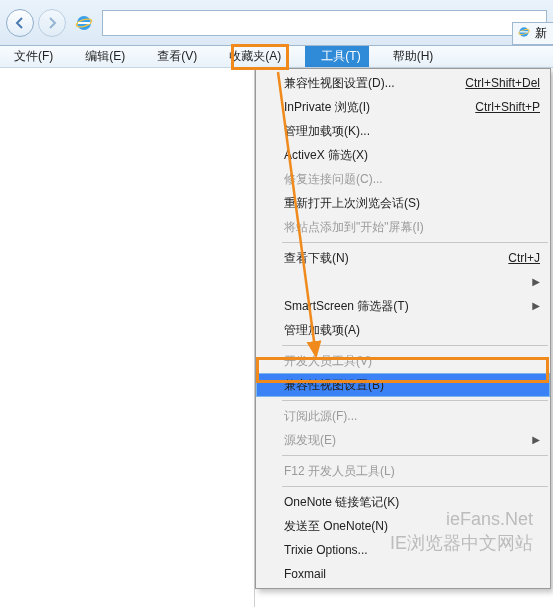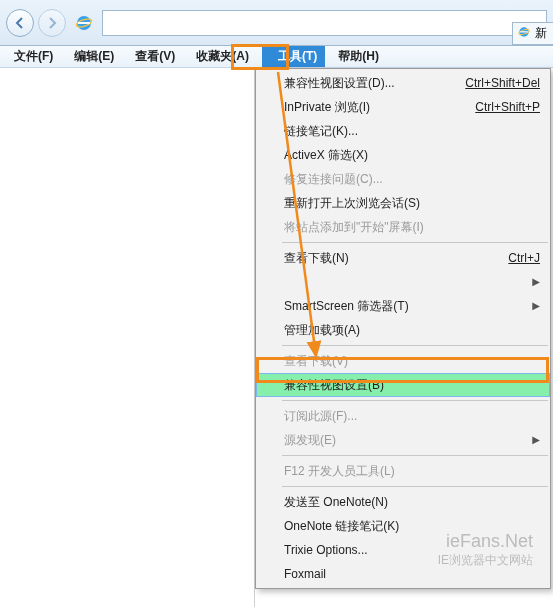--- a/index.html
+++ b/index.html
@@ -55,23 +55,22 @@
     padding: 2px 6px 2px 4px;
     font-size: 12px;
   }
   .menubar {
     height: 22px;
     background: linear-gradient(#f7fbfe,#e9f2fa);
     border-bottom: 1px solid #c7d7e6;
     display: flex;
     align-items: center;
     padding-left: 6px;
-    gap: 5px;
-    font-size: 12px;
-    font-weight: bold;
+    gap: 16px;
+    font-size: 12px;
   }
   .menu-item {
     padding: 2px 8px;
     color: #222;
     cursor: default;
   }
   .menu-item.active {
     background: #2f8ad8;
     color: #fff;
     padding-left: 16px;
@@ -101,21 +100,21 @@
     line-height: 16px;
   }
   .dd-item.disabled { color: #9a9a9a; text-align: center; }
   .dd-item .shortcut {
     margin-left: auto;
     padding-left: 20px;
     color: inherit;
     text-decoration: underline;
   }
   .dd-item.highlight {
-    background: #86efac;
+    background: #3b82f6;
     border: 1px solid #7bb6ec;
     padding: 3px 9px 3px 27px;
   }
   .dd-item .arrow {
     margin-left: auto;
     font-size: 10px;
     color: #555;
   }
   .dd-sep {
     height: 1px;
@@ -126,28 +125,28 @@
     position: absolute;
     left: 0; top: 68px;
     width: 255px;
     height: 539px;
     background: #fff;
     border-right: 1px solid #d0d0d0;
   }
   .watermark {
     position: absolute;
     right: 20px;
-    bottom: 38px;
+    bottom: 52px;
     color: #bcbcbc;
     text-align: right;
     font-size: 18px;
     line-height: 1.3;
     pointer-events: none;
   }
-  .watermark .sub { font-size: 12px; }
+  .watermark .sub { font-size: 18px; }
   svg.arrow-line {
     position: absolute;
     left: 0; top: 0;
     width: 553px; height: 607px;
     pointer-events: none;
   }
 </style>
 </head>
 <body>
 
@@ -197,21 +196,21 @@
 <div class="dropdown" id="dropdown">
     <div class="dd-item">
       <span>兼容性视图设置(D)...</span>
       <span class="shortcut">Ctrl+Shift+Del</span>
     </div>
     <div class="dd-item">
       <span>InPrivate 浏览(I)</span>
       <span class="shortcut">Ctrl+Shift+P</span>
     </div>
     <div class="dd-item">
-      <span>链接笔记(K)...</span>
+      <span>管理加载项(K)...</span>
     </div>
     <div class="dd-item">
       <span>ActiveX 筛选(X)</span>
     </div>
     <div class="dd-item disabled">
       <span>修复连接问题(C)...</span>
     </div>
     <div class="dd-item">
       <span>重新打开上次浏览会话(S)</span>
     </div>
@@ -228,43 +227,43 @@
     </div>
     <div class="dd-item">
       <span>SmartScreen 筛选器(T)</span>
       <span class="arrow">▶</span>
     </div>
     <div class="dd-item">
       <span>管理加载项(A)</span>
     </div>
     <div class="dd-sep"></div>
     <div class="dd-item disabled">
-      <span>查看下载(V)</span>
+      <span>开发人员工具(V)</span>
     </div>
     <div class="dd-item highlight">
       <span>兼容性视图设置(B)</span>
     </div>
     <div class="dd-sep"></div>
     <div class="dd-item disabled">
       <span>订阅此源(F)...</span>
     </div>
     <div class="dd-item disabled">
       <span>源发现(E)</span>
       <span class="arrow">▶</span>
     </div>
     <div class="dd-sep"></div>
     <div class="dd-item disabled">
       <span>F12 开发人员工具(L)</span>
     </div>
     <div class="dd-sep"></div>
     <div class="dd-item">
+      <span>OneNote 链接笔记(K)</span>
+    </div>
+    <div class="dd-item">
       <span>发送至 OneNote(N)</span>
-    </div>
-    <div class="dd-item">
-      <span>OneNote 链接笔记(K)</span>
     </div>
     <div class="dd-item">
       <span>Trixie Options...</span>
     </div>
     <div class="dd-item">
       <span>Foxmail</span>
     </div>
   </div>
 
 <div class="menu-highlight" style="left:231px; top:44px; width:58px; height:26px;"></div>

